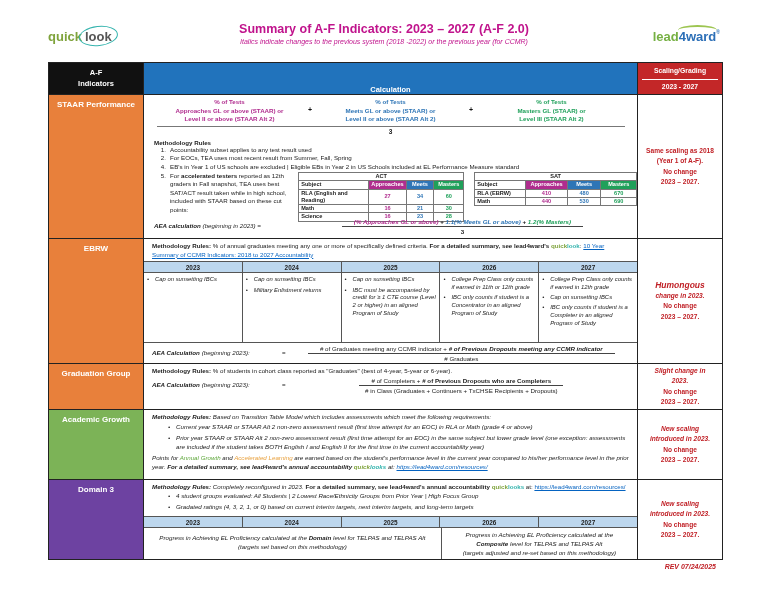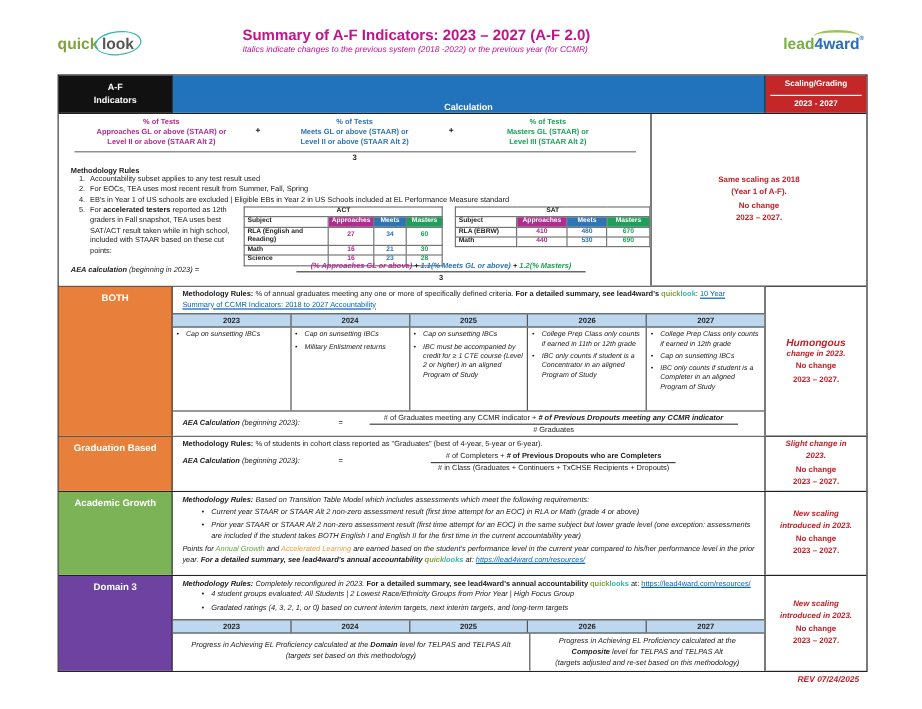--- a/index.html
+++ b/index.html
@@ -12,21 +12,21 @@
   body{background:#fff;}
   .page{position:relative;width:768px;height:591px;background:#fff;overflow:hidden;
         font-family:"Liberation Sans",sans-serif;color:#222;}
   
   .hdr{position:absolute;left:48px;top:22px;width:672px;display:flex;align-items:flex-start;gap:44px;}
   .logo-ql{width:110px;font-size:13px;font-weight:bold;margin-top:7px;}
   .ql-quick{color:#7FA33C;}
   .ql-look{color:#555;position:relative;padding:0 3px;display:inline-block;}
   .ql-look::after{content:"";position:absolute;left:-3px;right:-3px;top:-3px;bottom:-2px;
         border:1.5px solid #35B4AE;border-radius:50%;transform:rotate(-6deg);}
-  .title-wrap{flex:1;text-align:left;}
+  .title-wrap{flex:1;text-align:center;}
   .title{font-size:12.5px;font-weight:bold;color:var(--title);}
   .subtitle{font-size:7px;font-style:italic;color:var(--title);margin-top:2px;}
   .logo-l4w{width:110px;text-align:right;font-size:13px;font-weight:bold;margin-top:7px;}
   .l4w-lead{color:#76B043;margin-top:37px;}
   .l4w-4ward{color:#2C6FB7;position:relative;display:inline-block;}
   .l4w-4ward::before{content:"";position:absolute;left:-1px;right:-1px;top:-4px;height:9px;
         border-top:2px solid #9DC551;border-radius:50%;}
   .l4w-reg{font-size:5px;color:#2C6FB7;vertical-align:top;}
   
   .tbl{position:absolute;left:48px;top:62px;width:675px;border:1.5px solid #222;background:#fff;}
@@ -159,20 +159,23 @@
           <div class="yr">2027</div>
         </div>
       </div>
       <div class="c-scale hr-scale">
         <div class="s1">Scaling/Grading</div>
         <div class="s2">2023 - 2027</div>
       </div>
     </div>
 
     <div class="row h-staar">
+      <div class="c-lbl bg-orange">
+        <div class="lbl-txt">STAAR Performance</div>
+      </div>
       <div class="c-calc">
         <div class="staar-formula">
           <div class="sf-top">
             <div class="sf-block c-app">
               <span class="sline">% of Tests</span>
               <span class="sline">Approaches GL or above (STAAR) or</span>
               <span class="sline">Level II or above (STAAR Alt 2)</span>
             </div>
             <div class="sf-plus">+</div>
             <div class="sf-block c-meet">
@@ -295,21 +298,21 @@
           <span class="sline">Same scaling as 2018</span>
           <span class="sline">(Year 1 of A-F).</span>
           <span class="sline">No change</span>
           <span class="sline">2023 – 2027.</span>
         </div>
       </div>
     </div>
 
     <div class="row h-ccmr">
       <div class="c-lbl bg-orange">
-        <div class="lbl-txt">BOTH</div>
+        <div class="lbl-txt">EBRW</div>
       </div>
       <div class="c-calc flexcol">
         <div class="ccmr-method"><b>Methodology Rules:</b><span> % of annual graduates meeting any one or more of specifically defined criteria. </span><b>For a detailed summary, see lead4ward's </b><span class="q-quick">quick</span><span class="q-look">look</span><span>: </span><a class="link">10 Year Summary of CCMR Indicators: 2018 to 2027 Accountability</a></div>
         <div class="iyears">
           <div class="iy">2023</div>
           <div class="iy">2024</div>
           <div class="iy">2025</div>
           <div class="iy">2026</div>
           <div class="iy">2027</div>
         </div>
@@ -379,21 +382,21 @@
           <span class="sline big">Humongous</span>
           <span class="sline it">change in 2023.</span>
           <span class="sline">No change</span>
           <span class="sline">2023 – 2027.</span>
         </div>
       </div>
     </div>
 
     <div class="row h-grad">
       <div class="c-lbl bg-orange">
-        <div class="lbl-txt">Graduation Based</div>
+        <div class="lbl-txt">Graduation Group</div>
       </div>
       <div class="c-calc">
         <div class="grad-method"><b>Methodology Rules:</b><span> % of students in cohort class reported as "Graduates" (best of 4-year, 5-year or 6-year).</span></div>
         <div class="grad-aea">
           <span class="aea-lbl" style="width:130px"><b>AEA Calculation</b><span> (beginning 2023):</span></span>
           <span style="padding:4px 8px 0 0;">=</span>
           <span class="frac">
             <span class="num plain"><span># of Completers + </span><b># of Previous Dropouts who are Completers</b></span>
             <span class="den plain" style="display:block;font-weight:normal"># in Class (Graduates + Continuers + TxCHSE Recipients + Dropouts)</span>
           </span>

